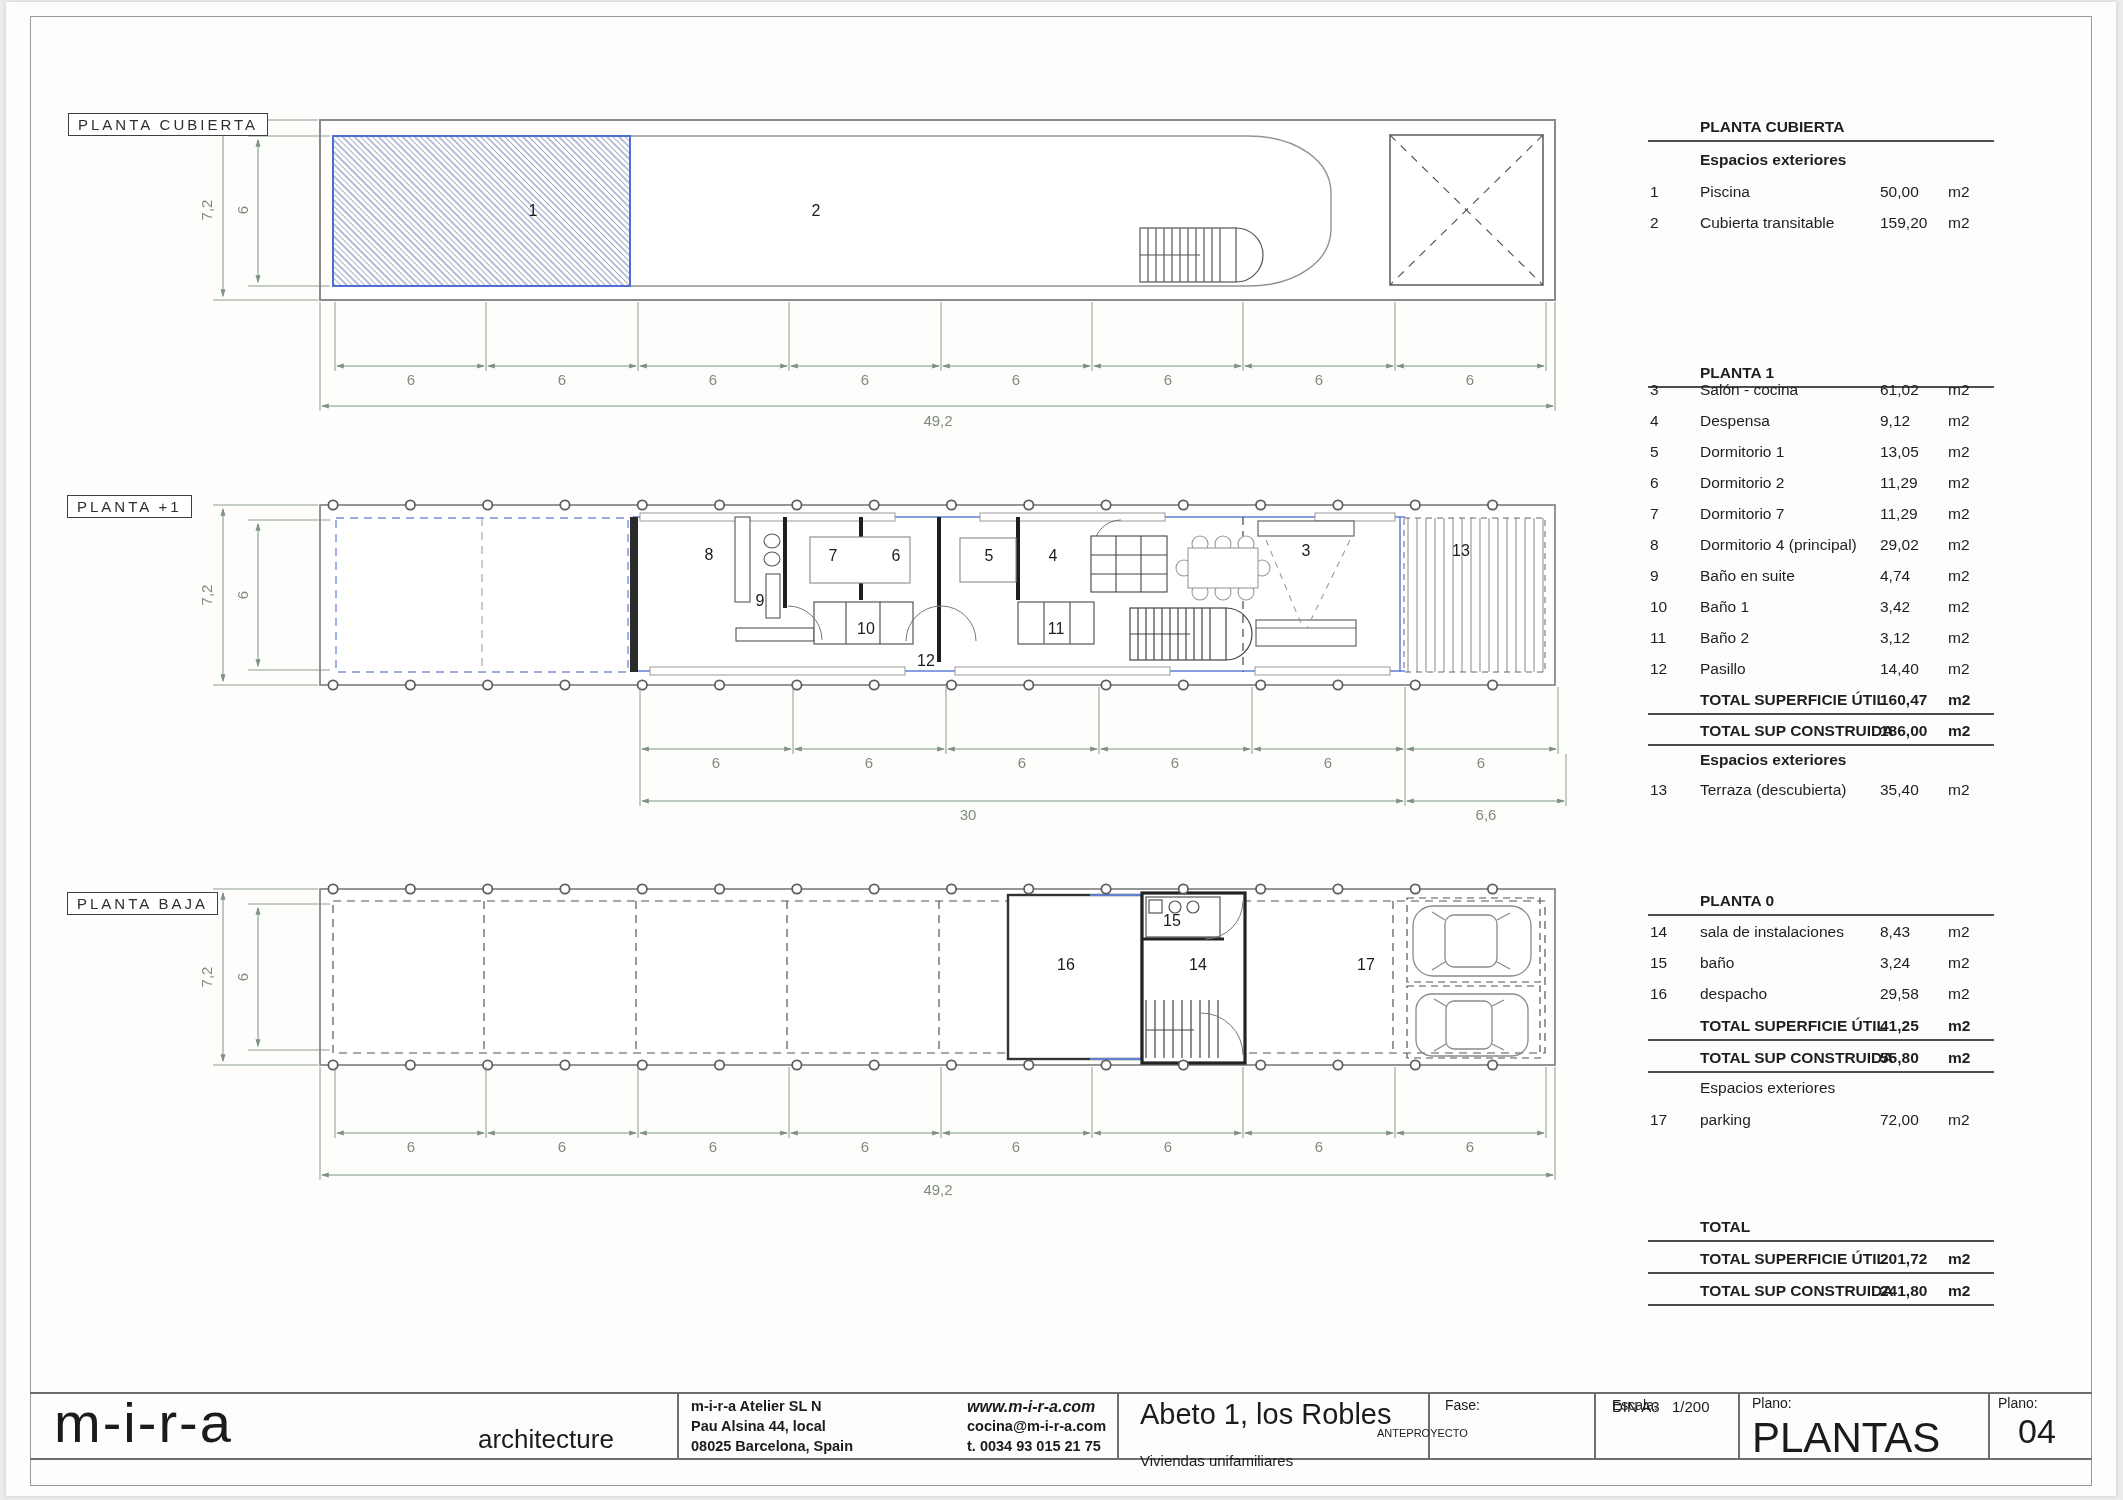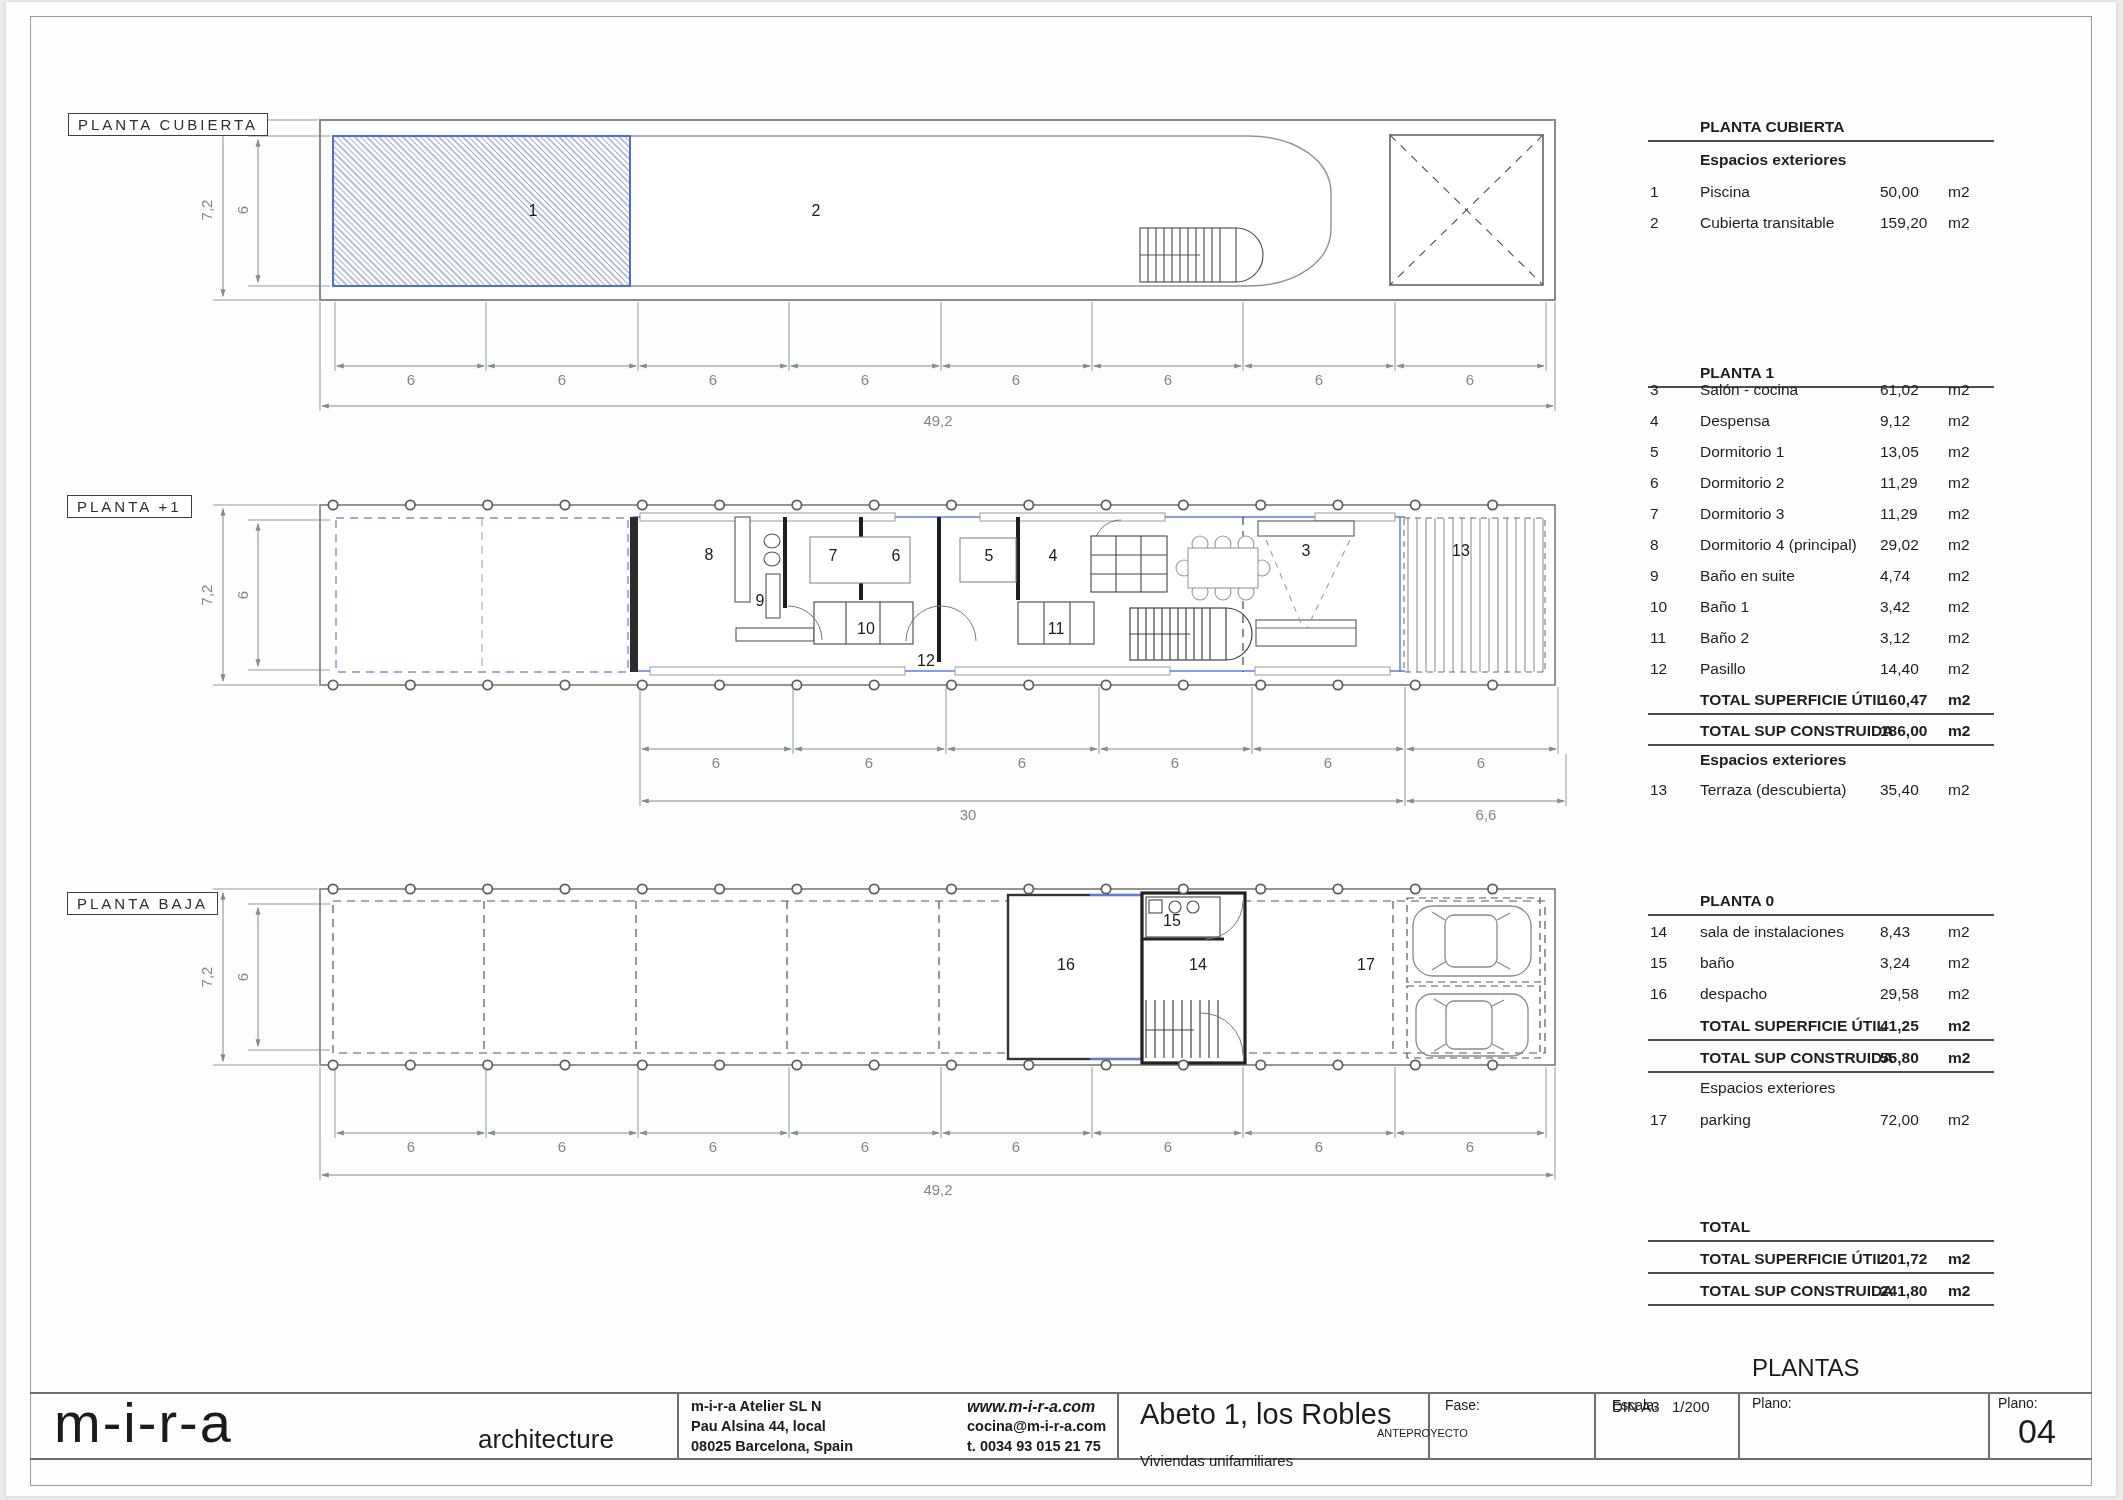--- a/index.html
+++ b/index.html
@@ -386,21 +386,21 @@
     <span class="tunit">m2</span>
     </div>
   <div class="trow" style="top:474px;">
     <span class="tnum">6</span>
     <span class="tname">Dormitorio 2</span>
     <span class="tval">11,29</span>
     <span class="tunit">m2</span>
     </div>
   <div class="trow" style="top:505px;">
     <span class="tnum">7</span>
-    <span class="tname">Dormitorio 3</span>
+    <span class="tname">Dormitorio 7</span>
     <span class="tval">11,29</span>
     <span class="tunit">m2</span>
     </div>
   <div class="trow" style="top:536px;">
     <span class="tnum">8</span>
     <span class="tname">Dormitorio 4 (principal)</span>
     <span class="tval">29,02</span>
     <span class="tunit">m2</span>
     </div>
   <div class="trow" style="top:567px;">
@@ -527,17 +527,17 @@
   <span class="tb-text" style="left:1140px;top:1398px;font-size:29px;">Abeto 1, los Robles</span>
   <span class="tb-text" style="left:1140px;top:1436px;font-size:15px;margin-top:16px;">Viviendas unifamiliares</span>
 
   <span class="tb-text" style="left:1445px;top:1397px;font-size:14px;">Fase:</span>
   <span class="tb-text" style="left:1377px;top:1427px;font-size:11px;">ANTEPROYECTO</span>
 
   <span class="tb-text" style="left:1612px;top:1397px;font-size:14px;">Escala:</span>
   <span class="tb-text" style="left:1612px;top:1398px;font-size:15px;">DIN A3   1/200</span>
 
   <span class="tb-text" style="left:1752px;top:1395px;font-size:14px;">Plano:</span>
-  <span class="tb-text" style="left:1752px;top:1354px;font-size:24px;">PLANTAS</span>
+  <span class="tb-text" style="left:1752px;top:1414px;font-size:42px;">PLANTAS</span>
 
   <span class="tb-text" style="left:1998px;top:1395px;font-size:14px;">Plano:</span>
   <span class="tb-text" style="left:2018px;top:1412px;font-size:34px;">04</span>
 </div>
 
 </body></html>

